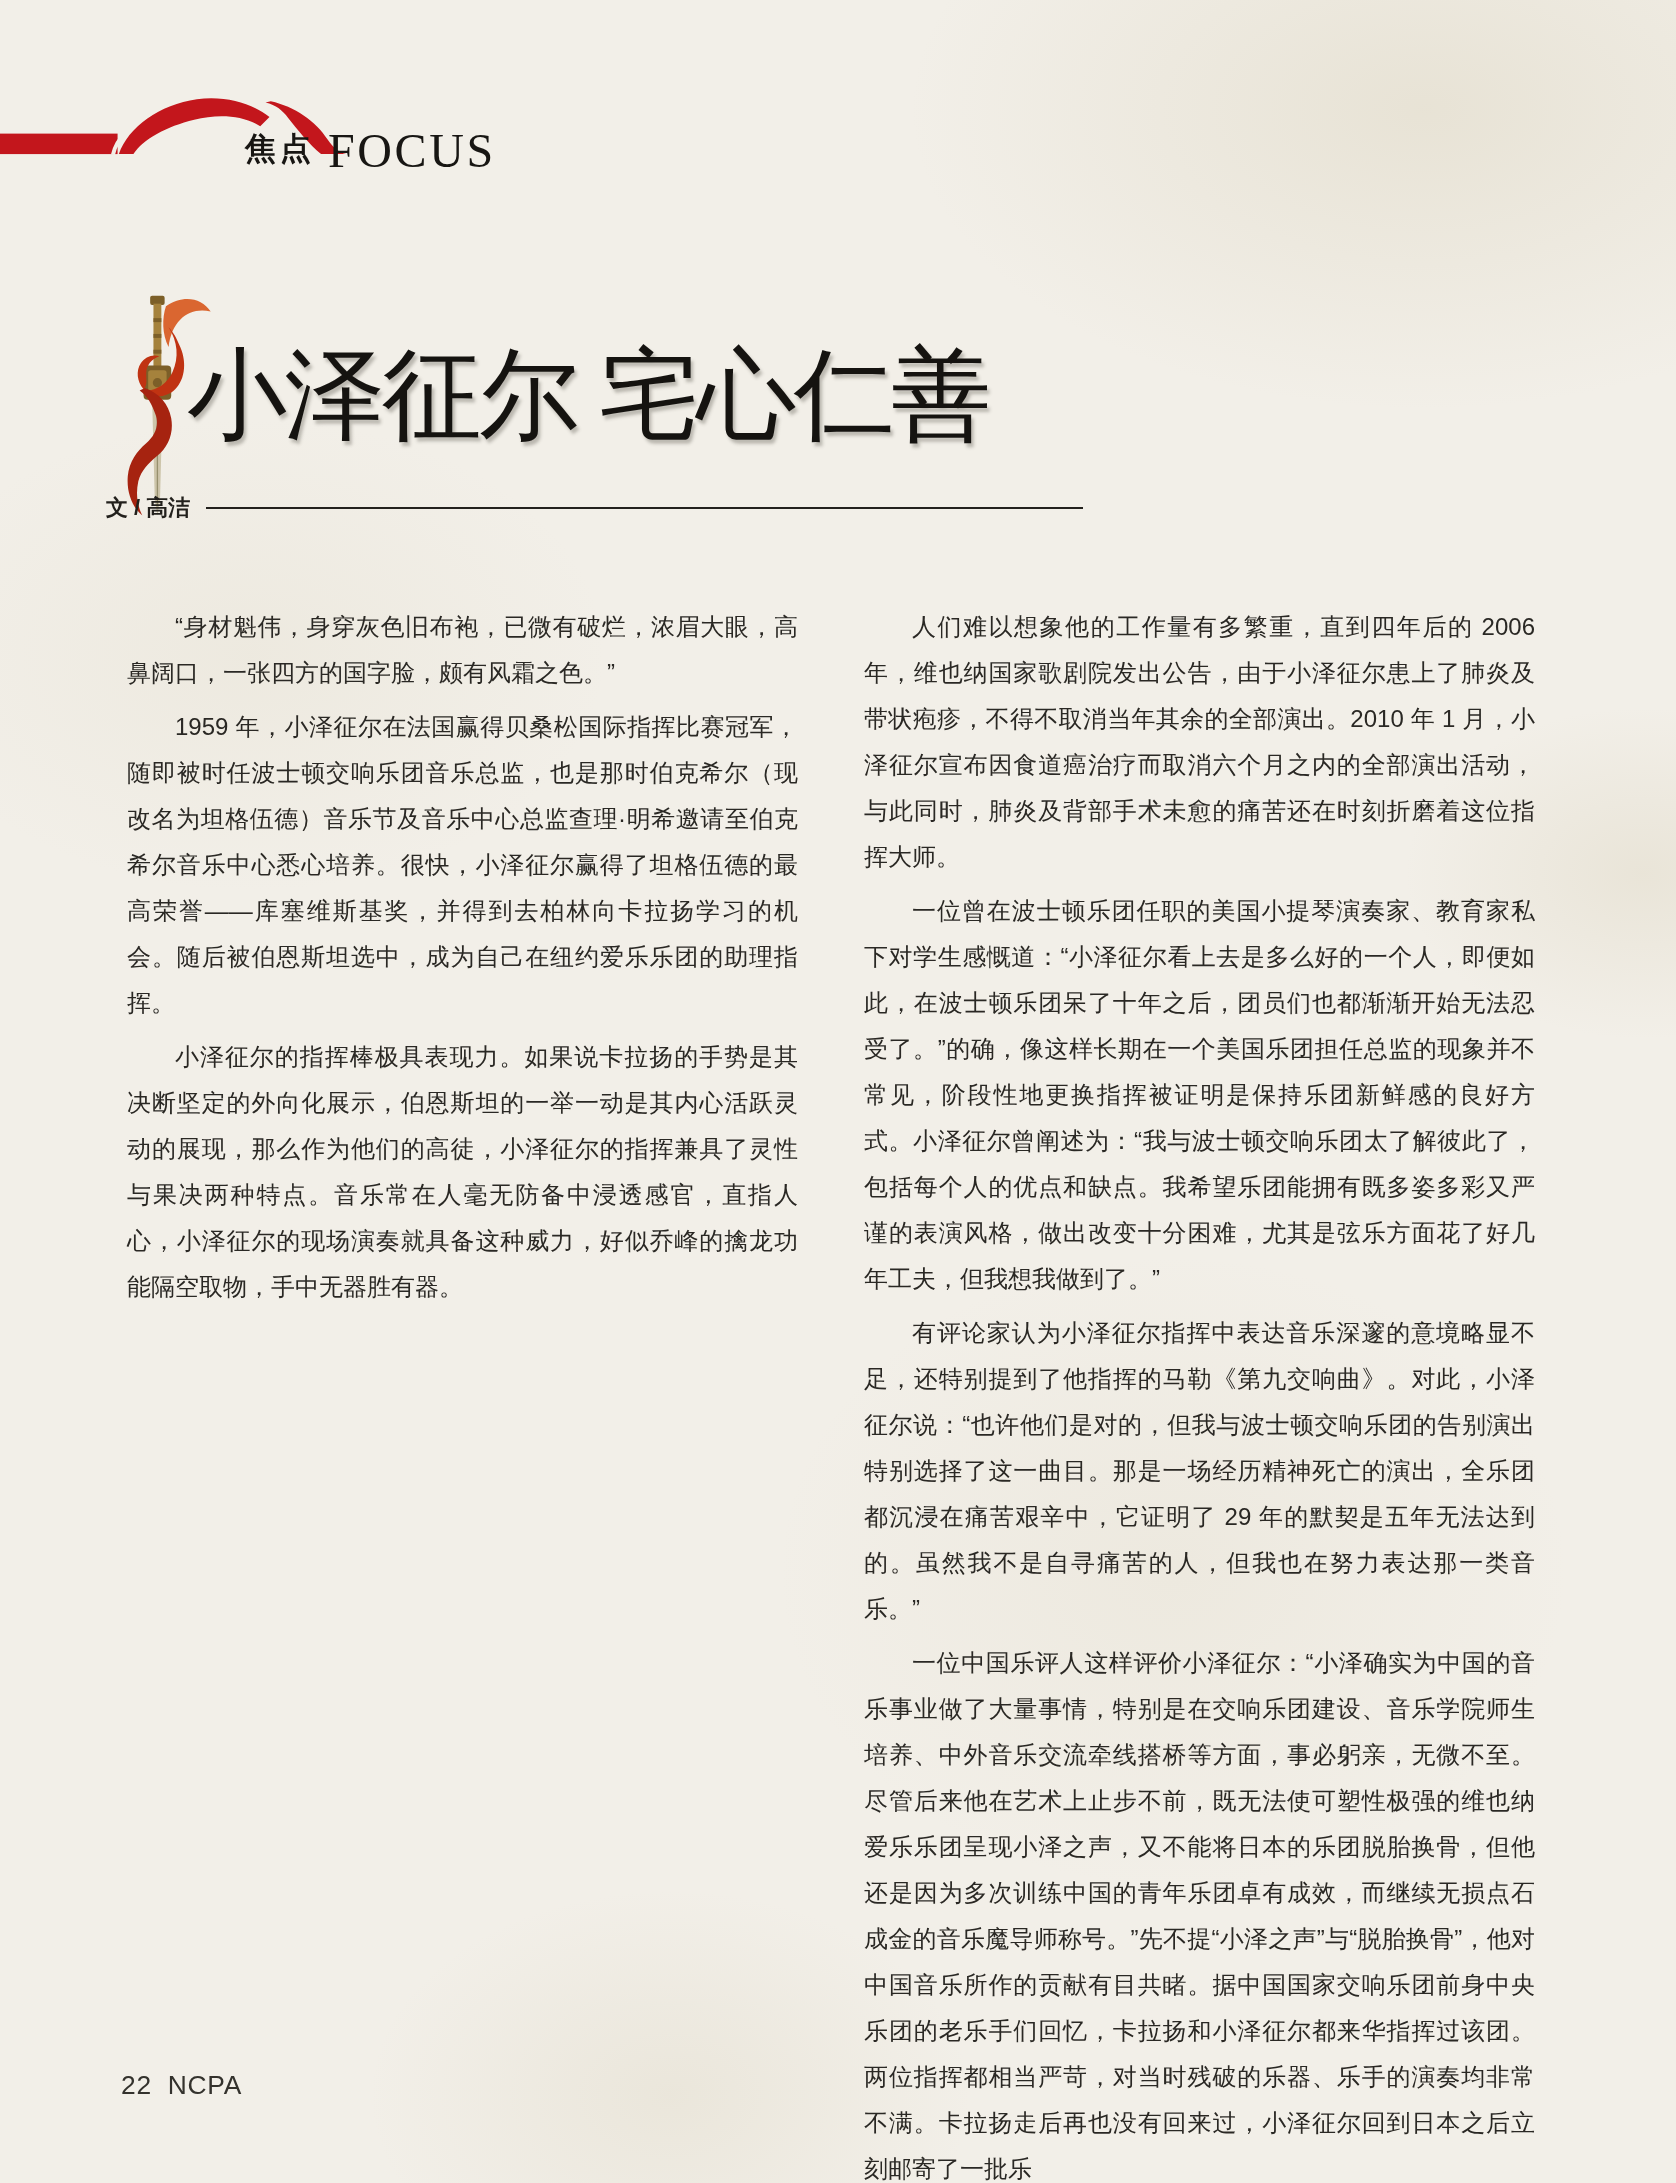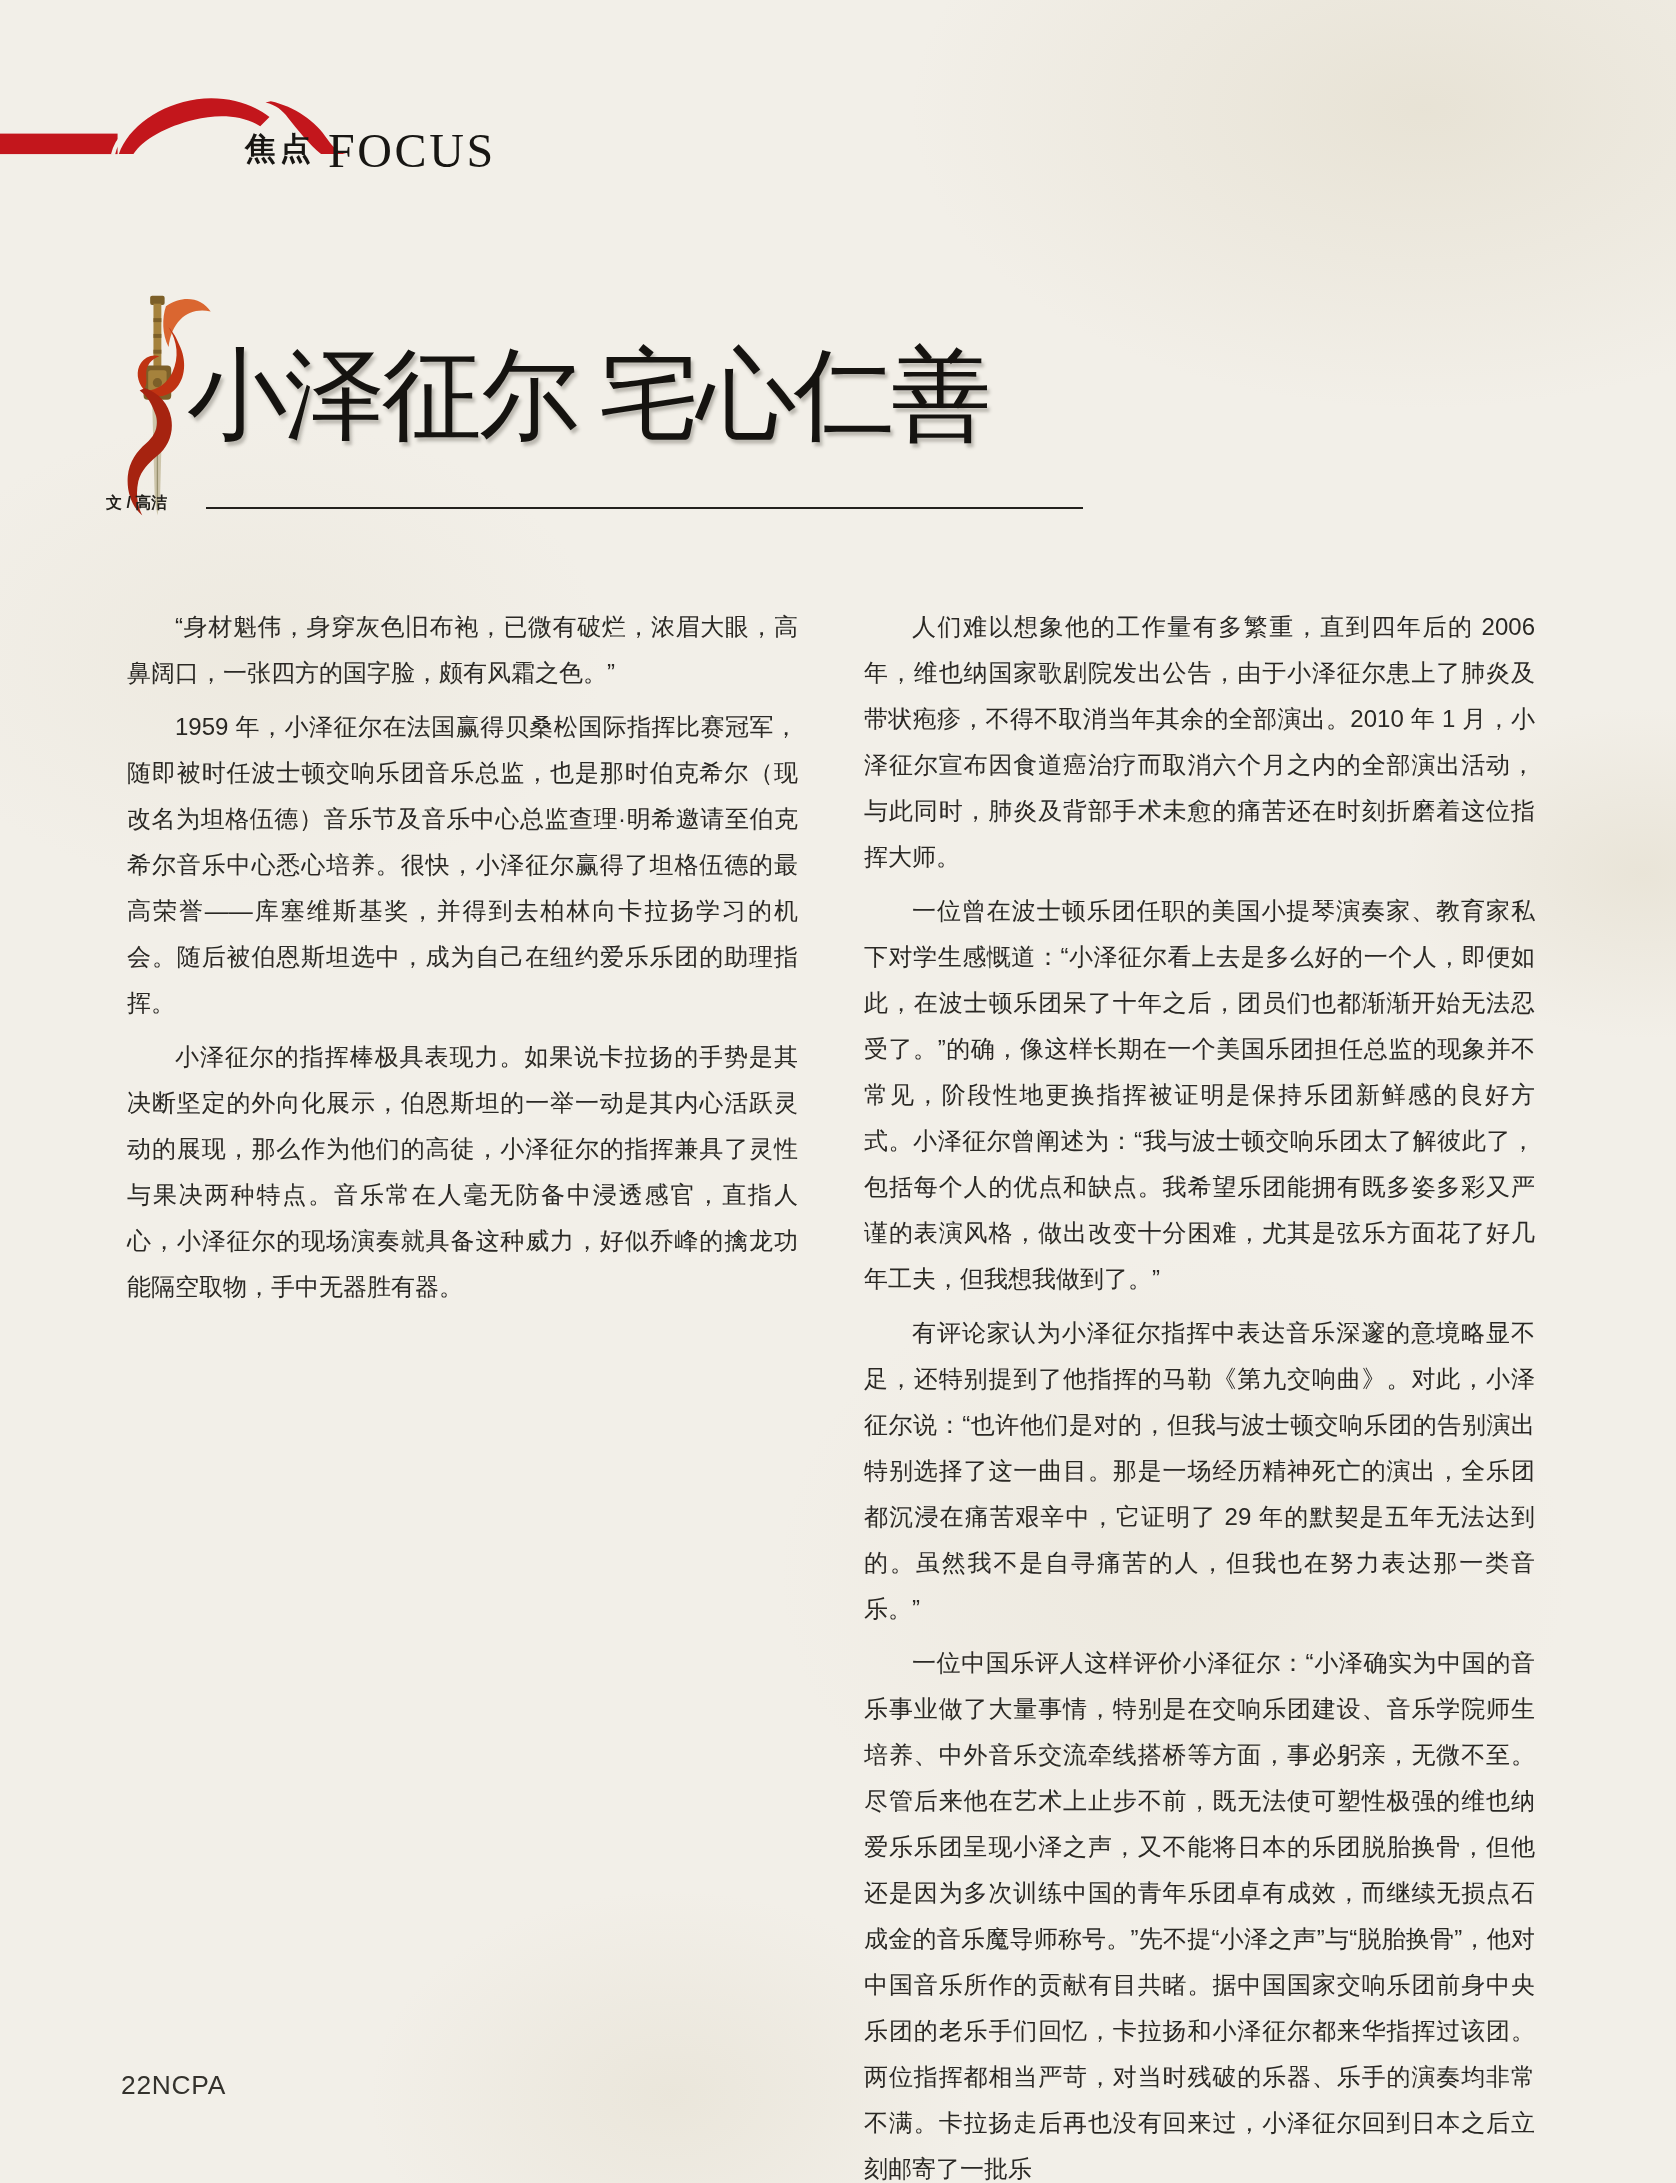--- a/index.html
+++ b/index.html
@@ -43,35 +43,35 @@
   .sword{position:absolute;left:112px;top:289px;width:100px;height:232px;}
   .article-title{
     position:absolute;left:187px;top:338px;margin:0;
     font-family:"Liberation Serif","DejaVu Serif",serif;
     font-size:100px;font-weight:normal;line-height:1.15;letter-spacing:-2.6px;
     color:var(--title-ink);white-space:nowrap;
     text-shadow:2.6px 4px 3.3px rgba(60,55,45,.30);
   }
   .byline{
     position:absolute;left:106px;top:493px;
-    font-size:16px;font-weight:bold;color:#22201c;white-space:nowrap;
+    font-size:22px;font-weight:bold;color:#22201c;white-space:nowrap;
   }
   .byline-rule{
     position:absolute;left:206px;top:507px;width:877px;height:2px;
     background:#23211d;
   }
   .col{
     position:absolute;top:596px;width:687px;
     font-size:24px;line-height:46px;text-align:justify;color:var(--ink);
   }
   .col p{margin:8px;text-indent:2em;}
   .col-left{left:119px;}
   .col-right{left:856px;}
   .page-footer{
-    position:absolute;left:121px;top:2070px;display:flex;
+    position:absolute;left:121px;top:2070px;display:flex;gap:16px;
     font-size:26.4px;color:#34322d;letter-spacing:0.7px;
   }
 </style>
 </head>
 <body>
 
 <div>
 
   <header>
     <svg class="header-swoosh" viewBox="0 0 760 180" aria-hidden="true">

